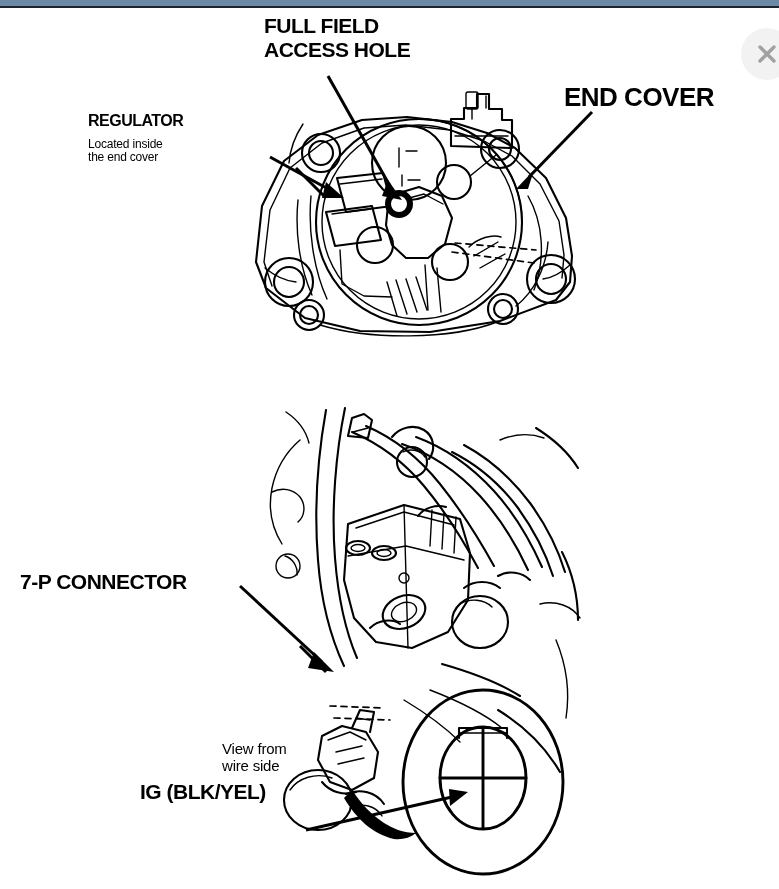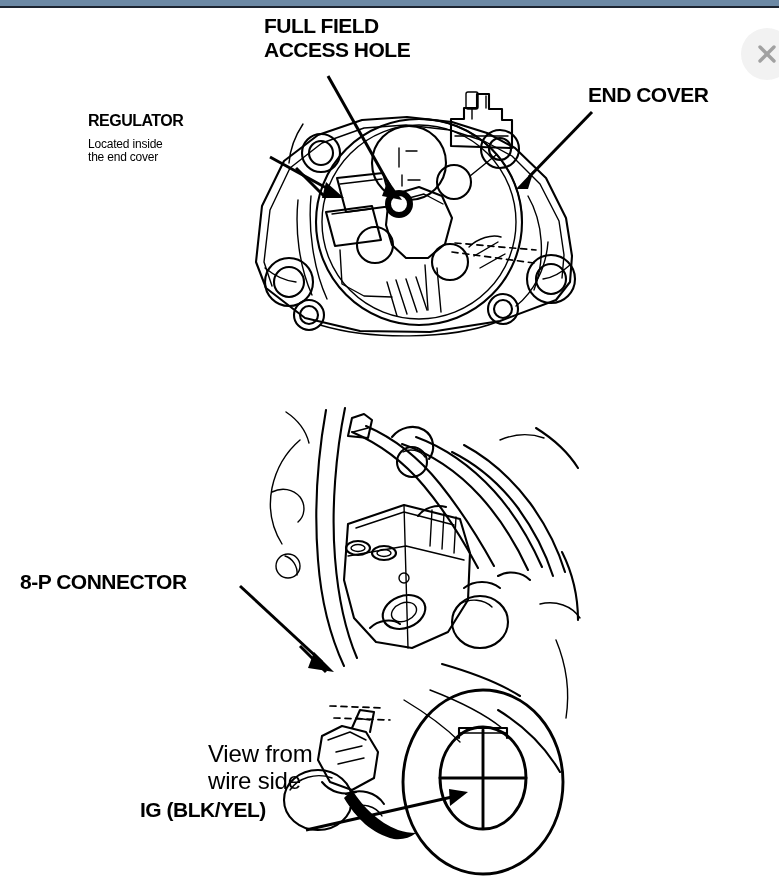--- a/index.html
+++ b/index.html
@@ -79,26 +79,26 @@
   .lbl.bold {
     font-weight: bold;
     font-stretch: condensed;
     letter-spacing: -0.5px;
   }
   .lbl.reg {
     font-weight: normal;
   }
 
   #label-full-field   { left: 264px; top: 14px;  font-size: 21px; }
-  #label-end-cover    { left: 588px; top: 83px;  font-size: 21px; }
+  #label-end-cover    { left: 564px; top: 83px;  font-size: 26px; }
   #label-regulator    { left: 88px;  top: 112px; font-size: 16px; }
   #label-regulator-sub{ left: 88px;  top: 138px; font-size: 12px; }
   #label-4p-connector { left: 20px;  top: 570px; font-size: 21px; }
-  #label-view-from    { left: 208px; top: 741px; font-size: 24px; }
-  #label-ig           { left: 140px; top: 798px; font-size: 21px; }
+  #label-view-from    { left: 222px; top: 741px; font-size: 15px; }
+  #label-ig           { left: 140px; top: 780px; font-size: 21px; }
 </style>
 </head>
 <body>
 
 <div id="viewer">
 
   <div id="topbar"></div>
 
   <button id="close-btn" aria-label="Close">
     <svg width="26" height="26" viewBox="0 0 26 26">
@@ -308,20 +308,20 @@
   <div class="lbl bold" id="label-full-field">FULL FIELD
 ACCESS HOLE</div>
 
   <div class="lbl bold" id="label-end-cover">END COVER</div>
 
   <div class="lbl bold" id="label-regulator">REGULATOR</div>
 
   <div class="lbl reg" id="label-regulator-sub">Located inside
 the end cover</div>
 
-  <div class="lbl bold" id="label-4p-connector">8-P CONNECTOR</div>
+  <div class="lbl bold" id="label-4p-connector">7-P CONNECTOR</div>
 
   <div class="lbl reg" id="label-view-from">View from
 wire side</div>
 
   <div class="lbl bold" id="label-ig">IG (BLK/YEL)</div>
 
 </div>
 
 </body></html>

